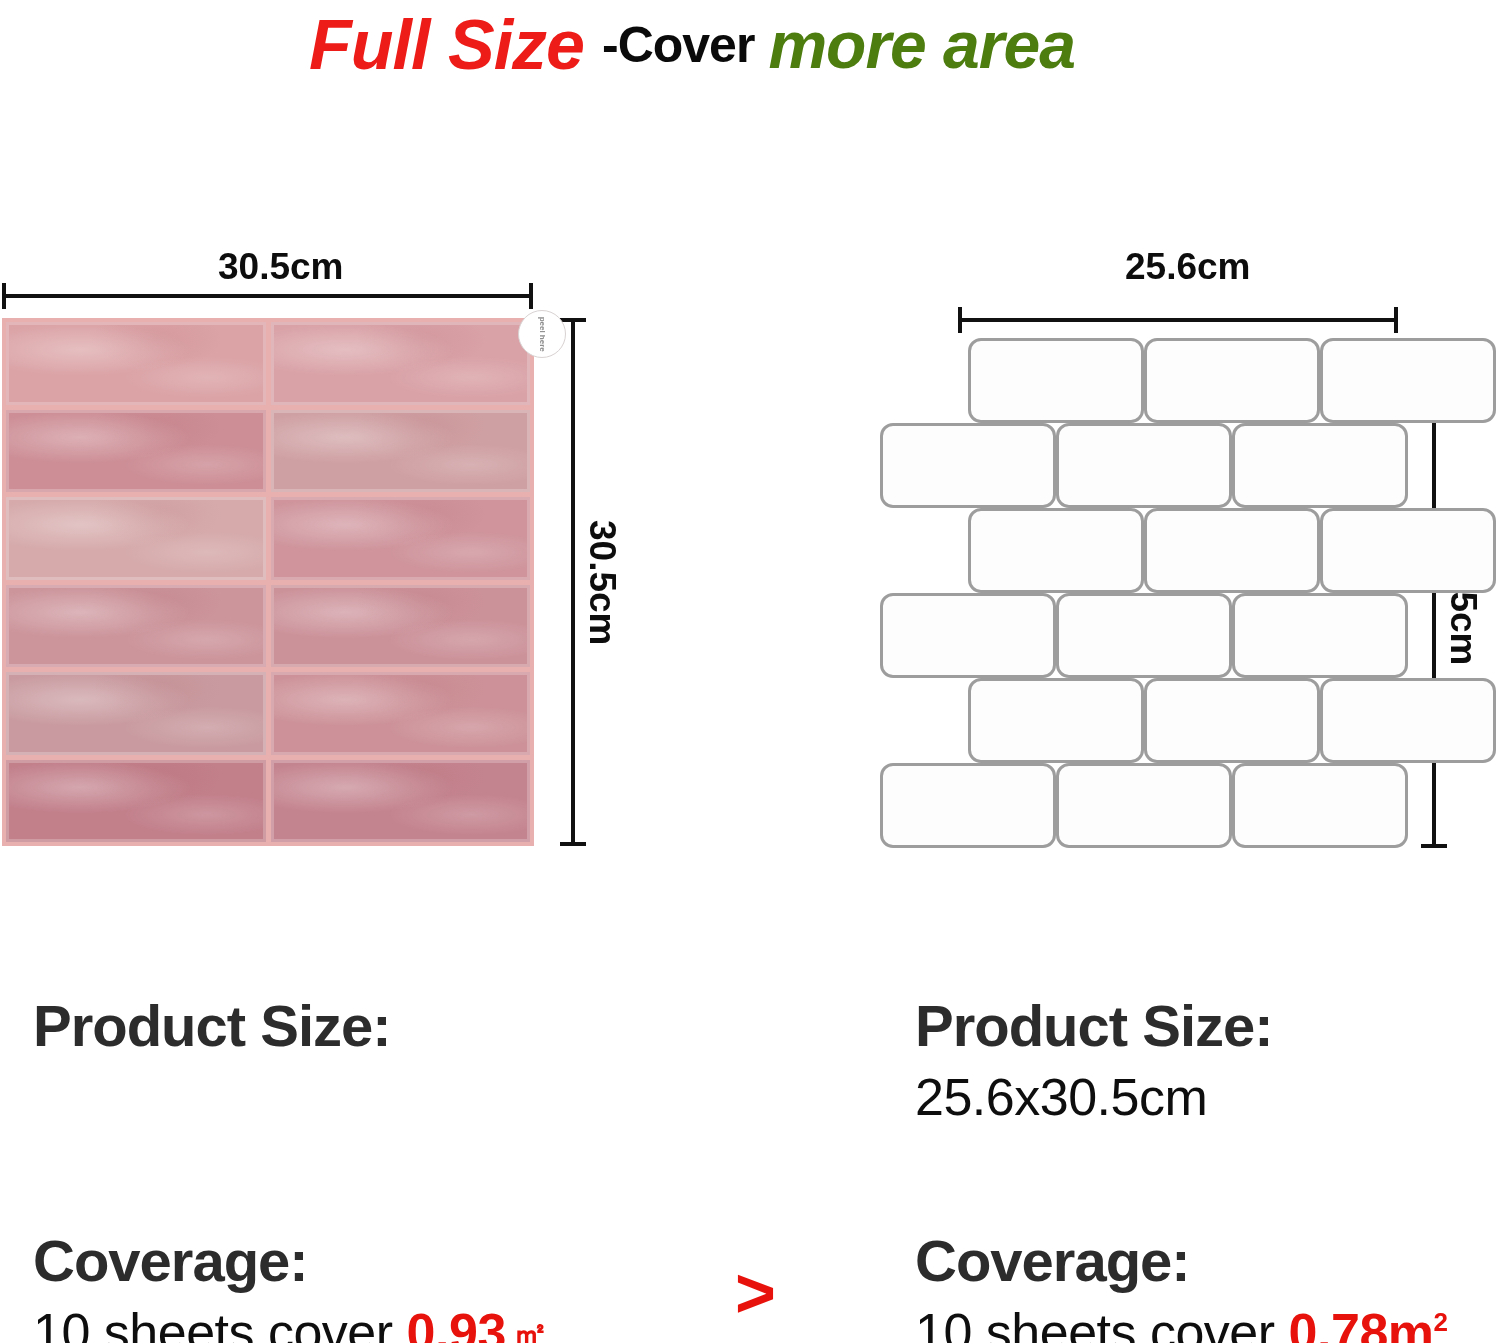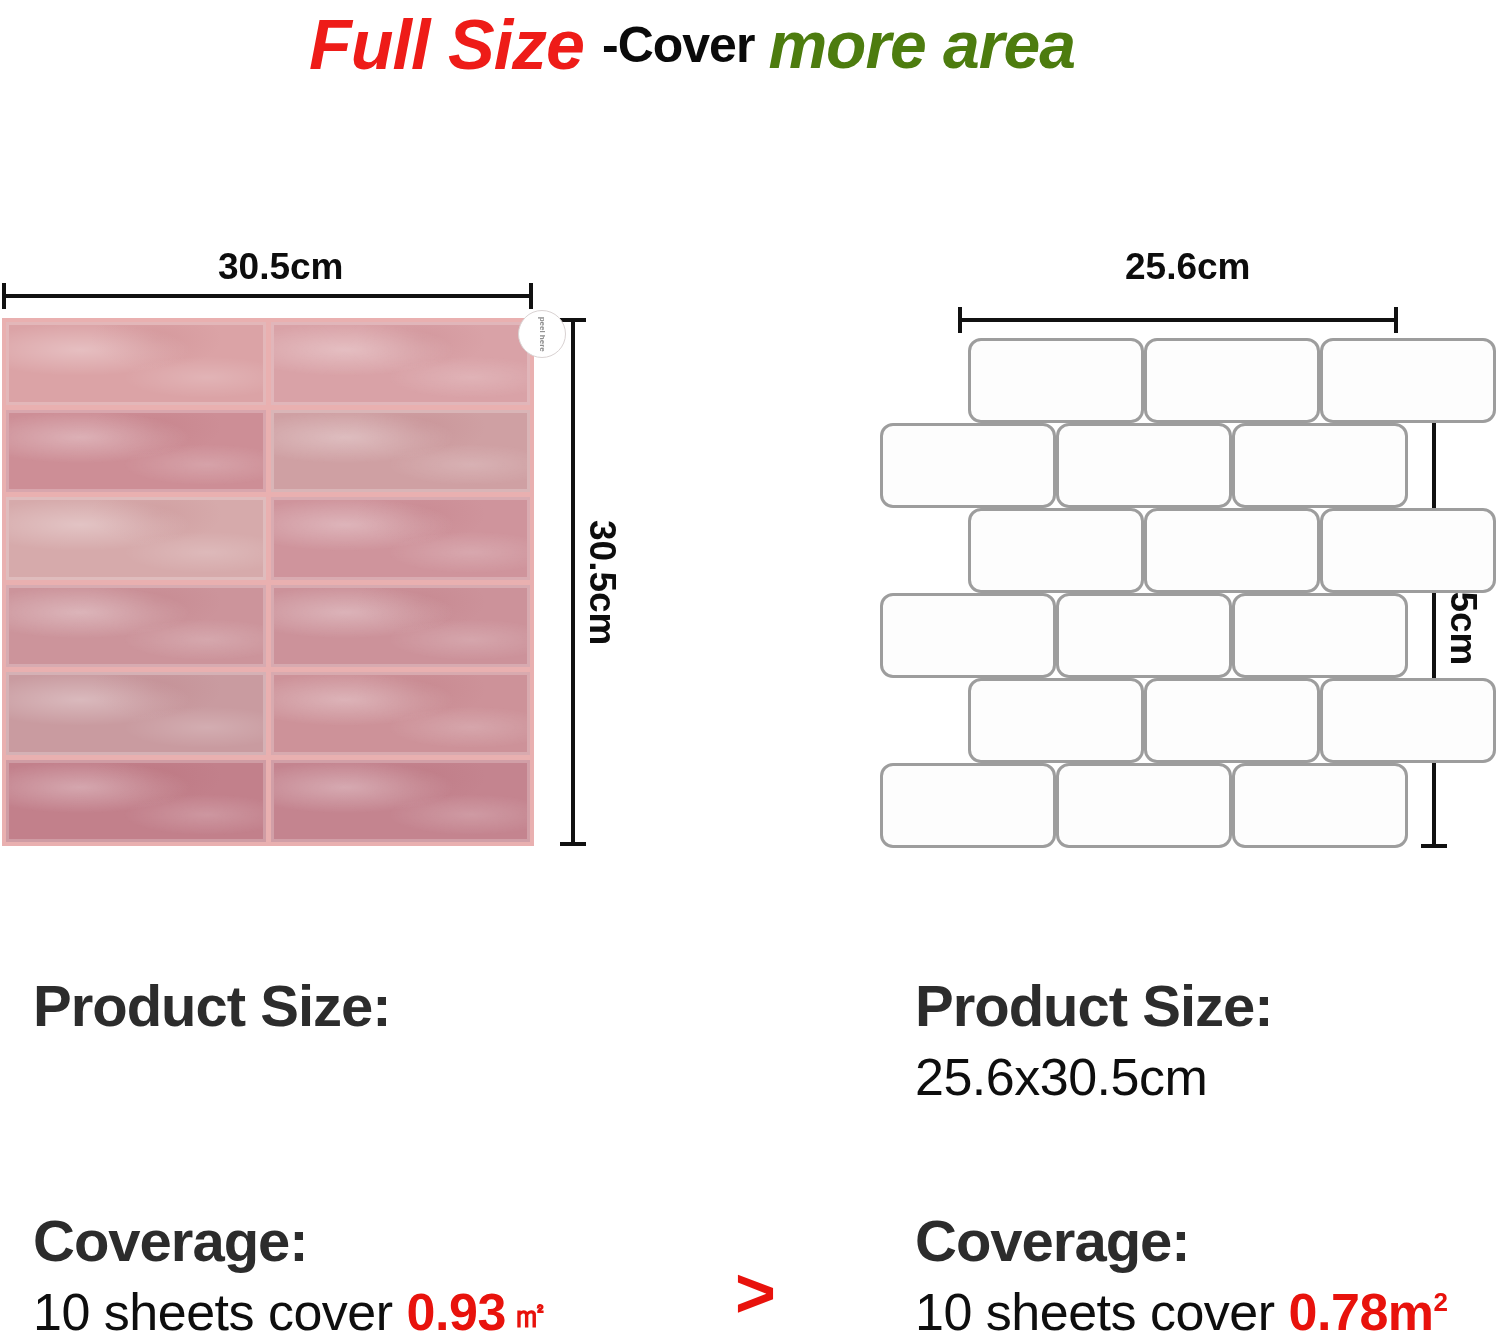--- a/index.html
+++ b/index.html
@@ -215,20 +215,21 @@
   .col-left  { position: absolute; left: 33px;  width: 640px; }
   .col-right { position: absolute; left: 915px; width: 600px; }
 
   .heading {
     color: #2c2c2c;
     font-weight: bold;
     font-size: 58px;
     line-height: 1.08;
     letter-spacing: -1px;
     white-space: nowrap;
+    margin-top: 20px;
   }
   .subline {
     color: #0e0e0e;
     font-weight: normal;
     font-size: 52px;
     line-height: 1.12;
     letter-spacing: -0.5px;
     white-space: nowrap;
     margin-top: 10px;
   }

